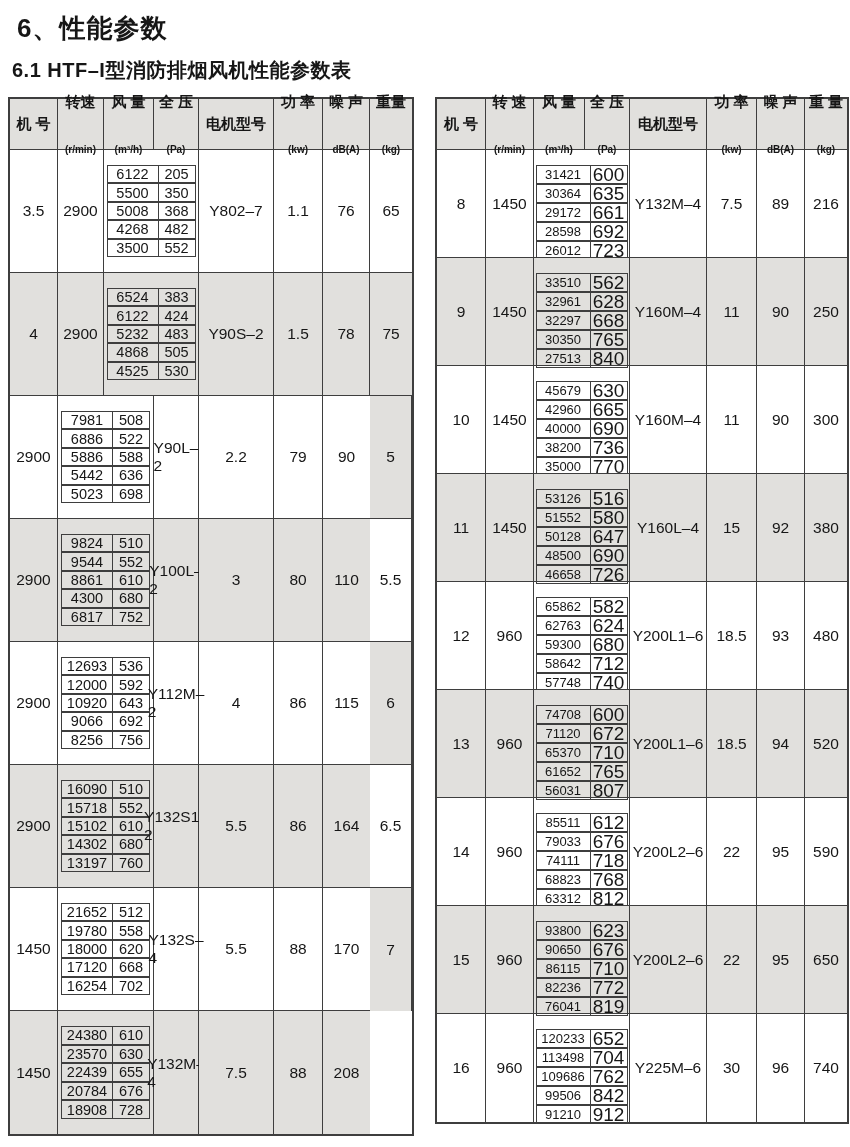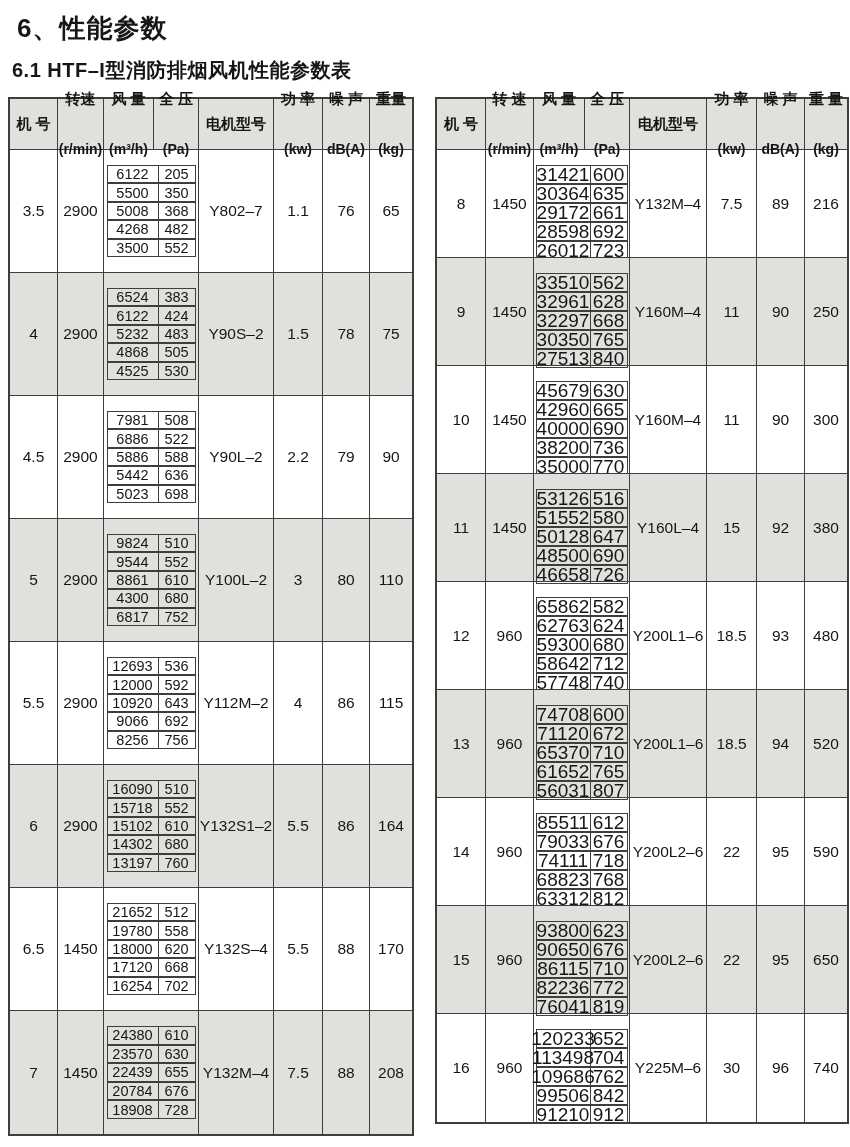--- a/index.html
+++ b/index.html
@@ -46,21 +46,21 @@
   .th{
     height:51px;
     border-right:1px solid var(--border);
     border-bottom:1px solid var(--border);
     background:var(--shade);
     display:flex; flex-direction:column;
     align-items:center; justify-content:center;
     font-weight:bold; font-size:15px; line-height:1.2;
     text-align:center; white-space:nowrap;
   }
-  .th .sub{ font-weight:bold; font-size:14px;margin-top:33px; }
+  .th .sub{ font-weight:bold; font-size:10px;margin-top:33px; }
   .td{
     border-right:1px solid var(--border);
     border-bottom:1px solid var(--border);
     display:flex; align-items:center; justify-content:center;
     font-size:15.5px;
   }
   .ptable-left  .td{ height:123px; }
   .ptable-right .td{ height:108px; }
   .r0{ border-right:none !important; }
   .b0{ border-bottom:none !important; }
@@ -75,21 +75,21 @@
     display:flex; align-items:stretch;
     border:1px solid var(--border);
   }
   .ptable-left  .fp-box{ width:89px; height:21px; }
   .ptable-right .fp-box{ width:92px; height:19px; }
   .fp-flow, .fp-press{
     display:flex; align-items:center; justify-content:center;
     font-size:14.5px;
   }
   .ptable-left  .fp-flow{ width:51px; }
-  .ptable-right .fp-flow{ width:54px; font-size:19px; }
+  .ptable-right .fp-flow{ width:54px; font-size:13px; }
   .ptable-right .fp-press{ font-size:19px; }
   .fp-flow{ border-right:1px solid var(--border); }
   .fp-press{ flex:1; }
 </style>
 </head>
 <body>
 
 <div class="doc">
   <div class="page-title">6、性能参数</div>
   <div class="page-subtitle">6.1  HTF–I型消防排烟风机性能参数表</div>
@@ -174,21 +174,20 @@
         </div>
         <div class="fp-box">
           <div class="fp-flow">4525</div>
           <div class="fp-press">530</div>
         </div>
       </div>
       <div class="td shaded">Y90S–2</div>
       <div class="td shaded">1.5</div>
       <div class="td shaded">78</div>
       <div class="td r0 shaded">75</div>
-      <div class="td">4.5</div>
       <div class="td">2900</div>
       <div class="td td-fp">
         <div class="fp-box">
           <div class="fp-flow">7981</div>
           <div class="fp-press">508</div>
         </div>
         <div class="fp-box">
           <div class="fp-flow">6886</div>
           <div class="fp-press">522</div>
         </div>

